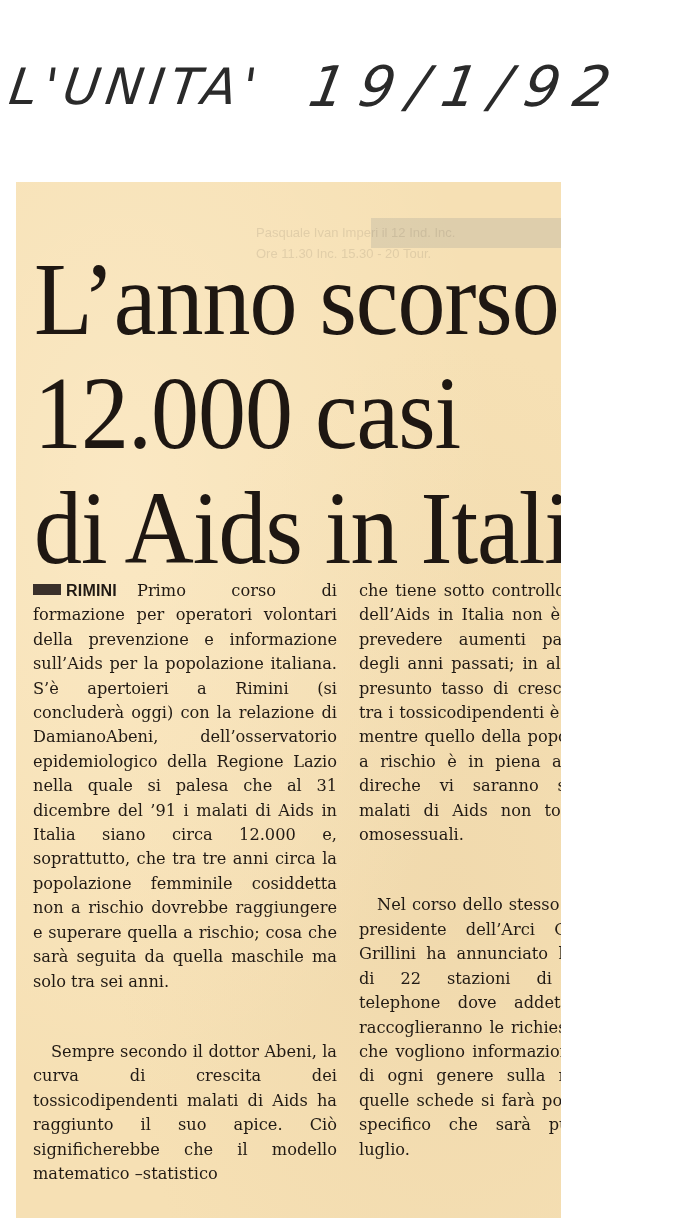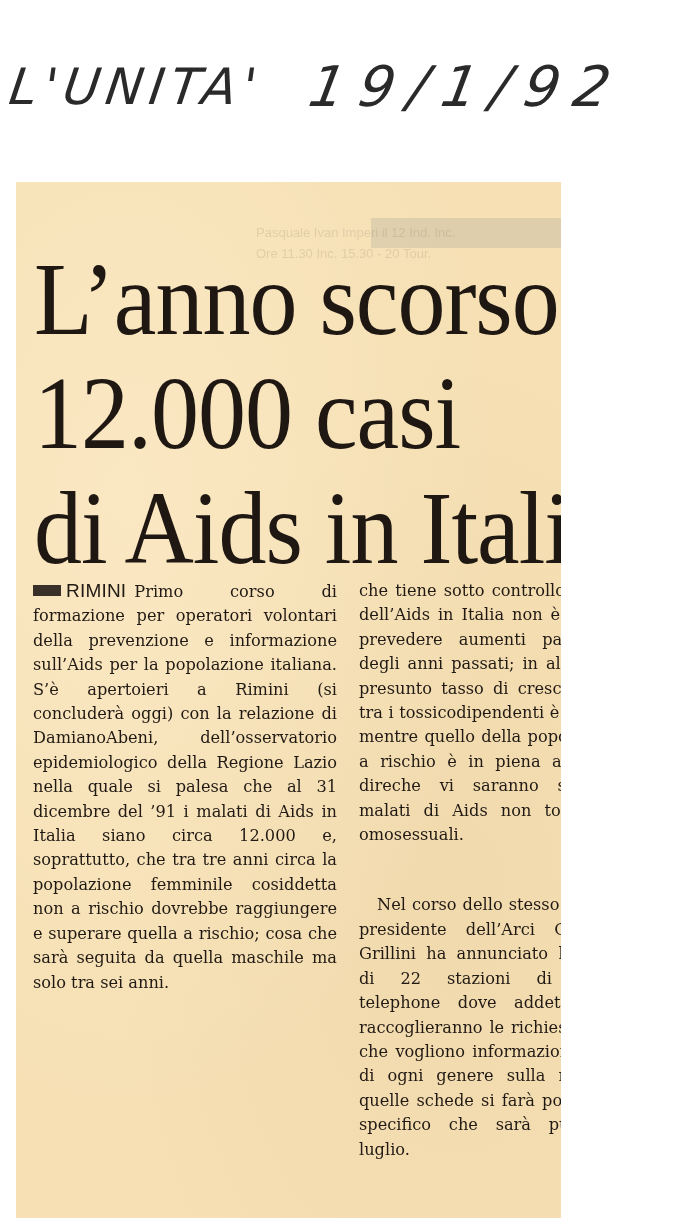--- a/index.html
+++ b/index.html
@@ -85,23 +85,24 @@
     .col p + p { text-indent: 18px; margin-top: 46px; }
     .dateline-mark {
       display: inline-block;
       width: 28px; height: 11px;
       background: #3a302a;
       vertical-align: 1px;
       margin-right: 5px;
     }
     .dateline {
       font-family: "Liberation Sans", sans-serif;
-      font-size: 19px;
+      font-size: 16px;
       letter-spacing: 0.2px;
-      margin-right: 8px;
+      margin-right: 20px;
+      font-weight: bold;
     }
   </style>
 </head>
 <body>
 
 <div class="handwritten">
   <span class="hw-source">L'UNITA'</span>
   <span class="hw-date">19/1/92</span>
 </div>
 
@@ -112,19 +113,20 @@
 
   <h1 class="headline">
     <span>L’anno scorso</span>
     <span>12.000 casi</span>
     <span>di Aids in Italia</span>
   </h1>
 
   <div class="columns">
     <div class="col">
       <p><span class="dateline-mark"></span><span class="dateline">RIMINI</span><span>Primo corso di formazione per operatori volontari della prevenzione e informazione sull’Aids per la popolazione italiana. S’è apertoieri a Rimini (si concluderà oggi) con la relazione di DamianoAbeni, dell’osservatorio epidemiologico della Regione Lazio nella quale si palesa che al 31 dicembre del ’91 i malati di Aids in Italia siano circa 12.000 e, soprattutto, che tra tre anni circa la popolazione femminile cosiddetta non a rischio dovrebbe raggiungere e superare quella a rischio; cosa che sarà seguita da quella maschile ma solo tra sei anni.</span></p>
+      <p>Sempre secondo il dottor Abeni, la curva di crescita dei tossicodipendenti malati di Aids ha raggiunto il suo apice. Ciò significherebbe che il modello matematico –statistico</p>
     </div>
     <div class="col">
       <p>che tiene sotto controllo lo sviluppo dell’Aids in Italia non è in grado di prevedere aumenti pari a quelli degli anni passati; in altre parole il presunto tasso di crescita dell’Aids tra i tossicodipendenti è quasi fermo mentre quello della popolazione non a rischio è in piena attività. Vuol direche vi saranno sempre più malati di Aids non tossici e non omosessuali.</p>
       <p>Nel corso dello stesso seminario il presidente dell’Arci Gay Franco Grillini ha annunciato la creazione di 22 stazioni di counciling telephone dove addetti volontari raccoglieranno le richieste di coloro che vogliono informazioni e consigli di ogni genere sulla materia. Da quelle schede si farà poi uno studio specifico che sarà pubblicato a luglio.</p>
     </div>
   </div>
 </div>
 
 </body></html>

